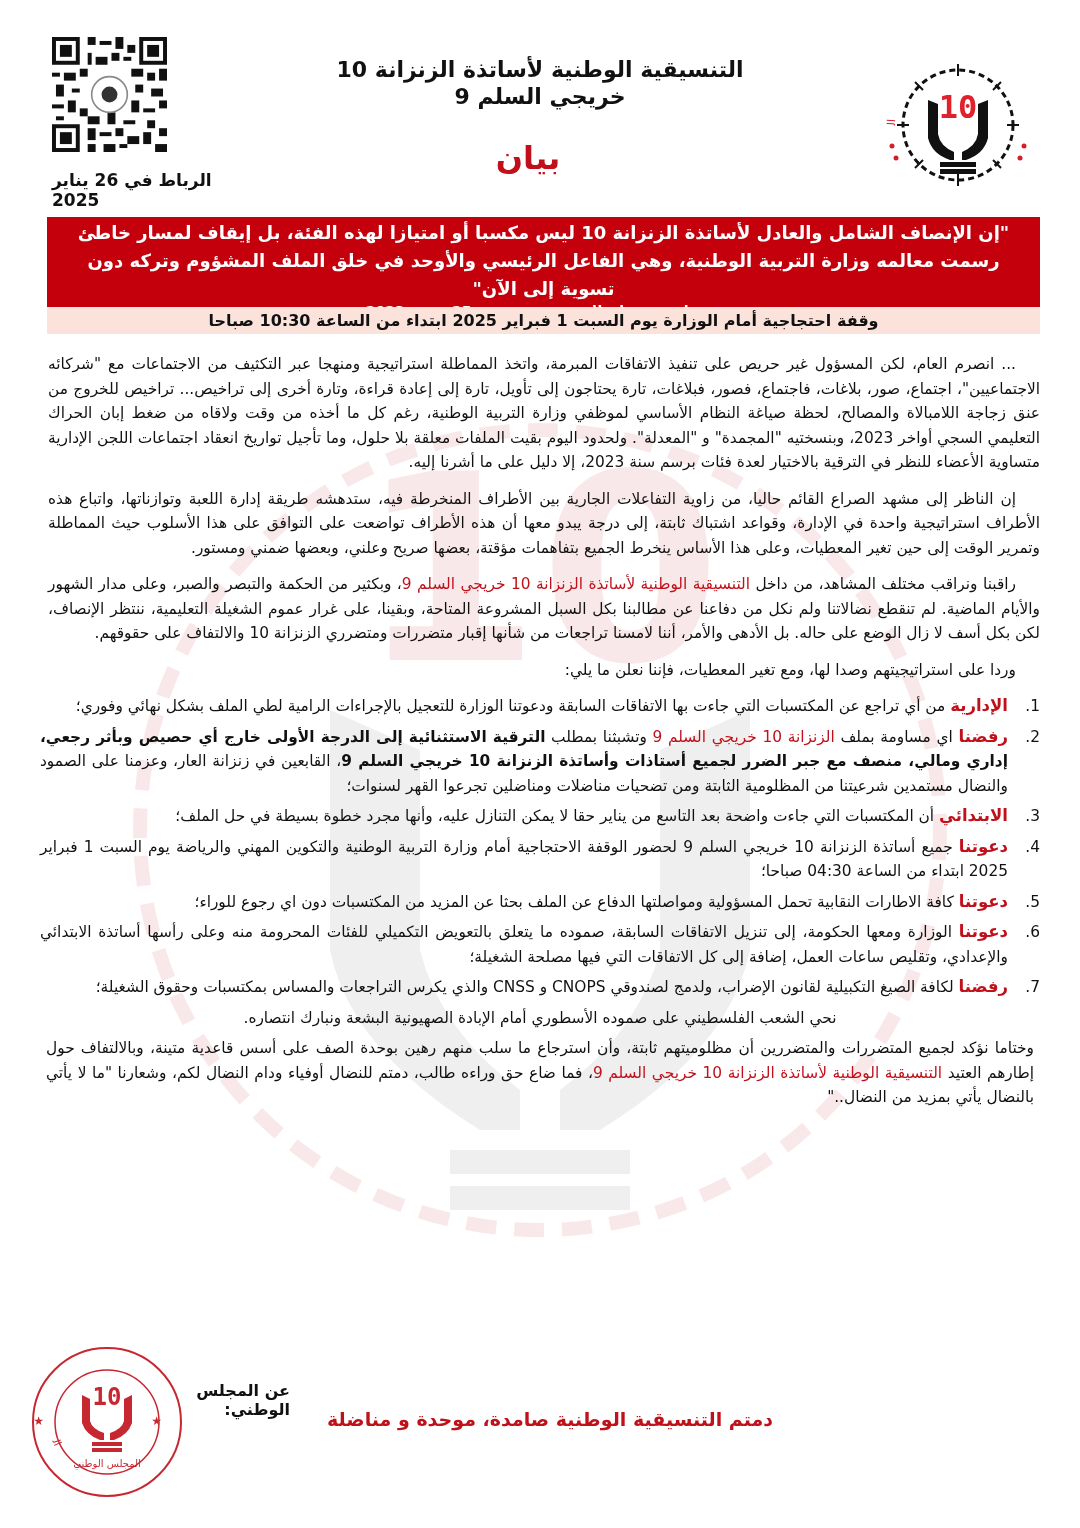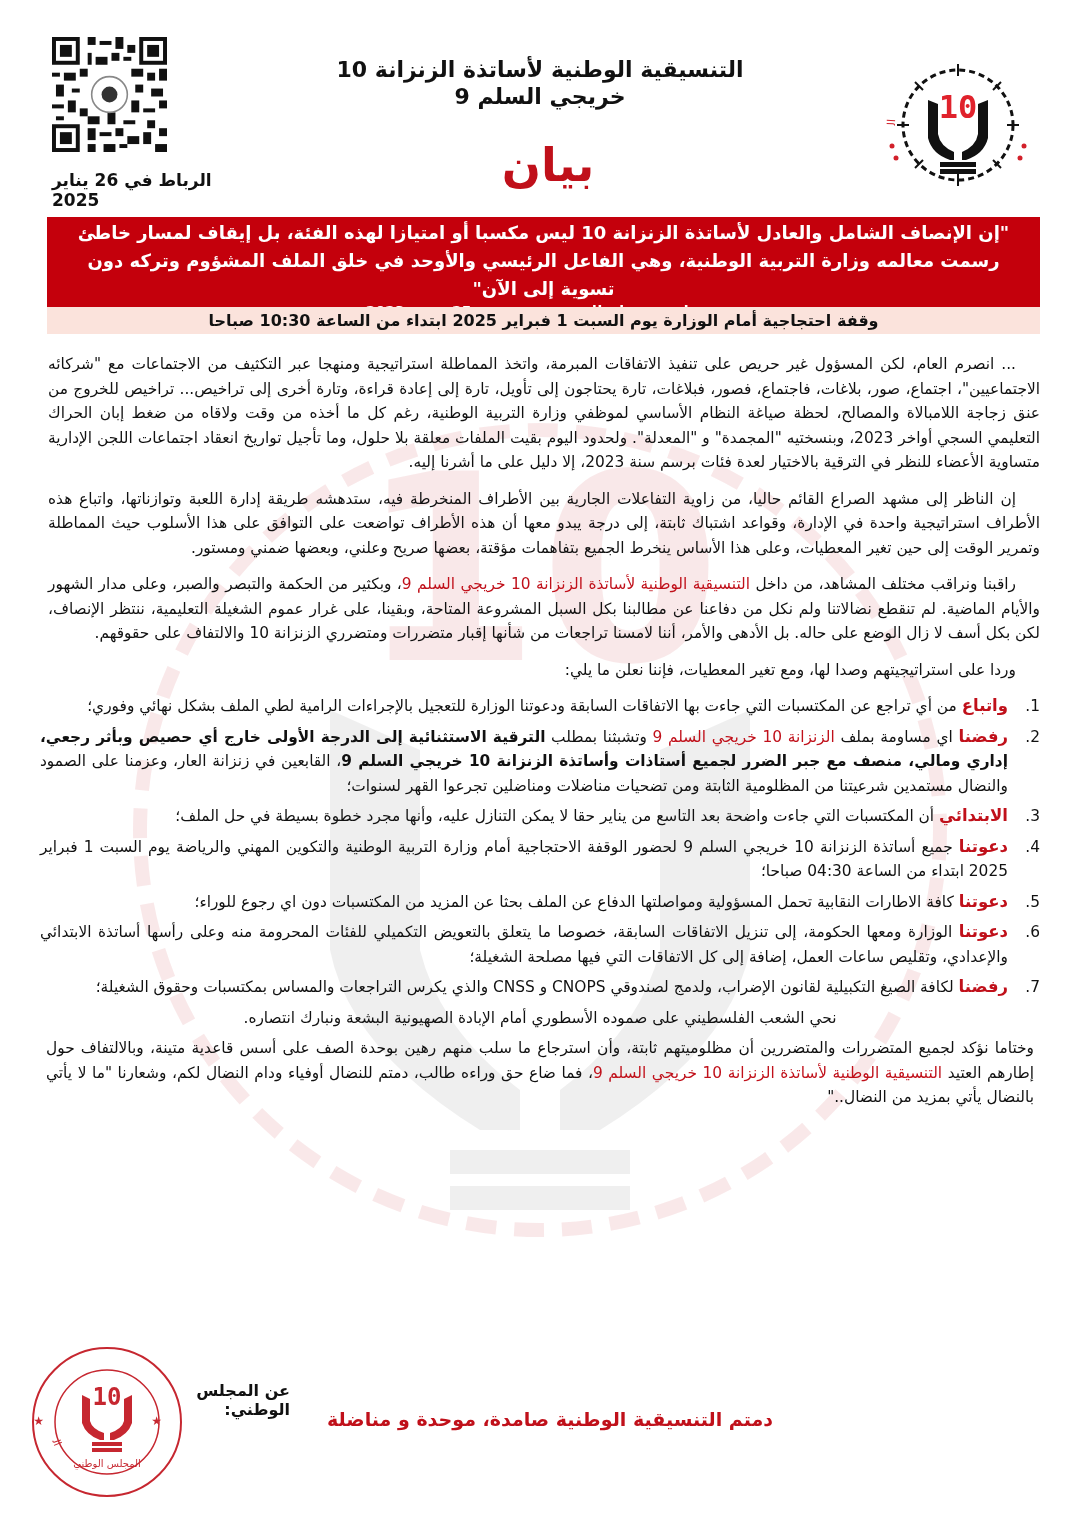--- a/index.html
+++ b/index.html
@@ -22,22 +22,22 @@
     position: absolute; left: 52px; top: 170px; width: 200px; text-align: left;
     font-weight: bold; font-size: 17px; direction: rtl;
   }
   .title-1, .title-2 {
     position: absolute; left: 250px; width: 580px; text-align: center;
     font-weight: bold; font-size: 22px;
   }
   .title-1 { top: 57px; }
   .title-2 { top: 84px; }
   .doc-type {
-    position: absolute; left: 408px; width: 280px; top: 142px; text-align: center;
-    color: #c0101a; font-weight: bold; font-size: 46px; line-height: 1;
+    position: absolute; left: 388px; width: 280px; top: 142px; text-align: center;
+    color: #c0101a; font-weight: bold; font-size: 32px; line-height: 1;
   }
   .logo {
     position: absolute; left: 870px; top: 30px; width: 175px; height: 165px;
   }
 
   
   .banner {
     position: absolute; left: 47px; top: 217px; width: 993px; height: 90px;
     background: #c4000c; color: #fff; text-align: center; font-weight: bold;
     padding-top: 2px; box-sizing: border-box;
@@ -190,26 +190,26 @@
   </div>
   <div class="strip">وقفة احتجاجية أمام الوزارة يوم السبت 1 فبراير 2025 ابتداء من الساعة 10:30 صباحا</div>
 
   <div class="body">
     <p>... انصرم العام، لكن المسؤول غير حريص على تنفيذ الاتفاقات المبرمة، واتخذ المماطلة استراتيجية ومنهجا عبر التكثيف من الاجتماعات مع "شركائه الاجتماعيين"، اجتماع، صور، بلاغات، فاجتماع، فصور، فبلاغات، تارة يحتاجون إلى تأويل، تارة إلى إعادة قراءة، وتارة أخرى إلى تراخيص... تراخيص للخروج من عنق زجاجة اللامبالاة والمصالح، لحظة صياغة النظام الأساسي لموظفي وزارة التربية الوطنية، رغم كل ما أخذه من وقت ولاقاه من ضغط إبان الحراك التعليمي السجي أواخر 2023، وبنسختيه "المجمدة" و "المعدلة". ولحدود اليوم بقيت الملفات معلقة بلا حلول، وما تأجيل تواريخ انعقاد اجتماعات اللجن الإدارية متساوية الأعضاء للنظر في الترقية بالاختيار لعدة فئات برسم سنة 2023، إلا دليل على ما أشرنا إليه.</p>
     <p>إن الناظر إلى مشهد الصراع القائم حاليا، من زاوية التفاعلات الجارية بين الأطراف المنخرطة فيه، ستدهشه طريقة إدارة اللعبة وتوازناتها، واتباع هذه الأطراف استراتيجية واحدة في الإدارة، وقواعد اشتباك ثابتة، إلى درجة يبدو معها أن هذه الأطراف تواضعت على التوافق على هذا الأسلوب حيث المماطلة وتمرير الوقت إلى حين تغير المعطيات، وعلى هذا الأساس ينخرط الجميع بتفاهمات مؤقتة، بعضها صريح وعلني، وبعضها ضمني ومستور.</p>
     <p><span>راقبنا ونراقب مختلف المشاهد، من داخل </span><span class="red">التنسيقية الوطنية لأساتذة الزنزانة 10 خريجي السلم 9</span><span>، وبكثير من الحكمة والتبصر والصبر، وعلى مدار الشهور والأيام الماضية. لم تنقطع نضالاتنا ولم نكل من دفاعنا عن مطالبنا بكل السبل المشروعة المتاحة، وبقينا، على غرار عموم الشغيلة التعليمية، ننتظر الإنصاف، لكن بكل أسف لا زال الوضع على حاله. بل الأدهى والأمر، أننا لامسنا تراجعات من شأنها إقبار متضررات ومتضرري الزنزانة 10 والالتفاف على حقوقهم.</span></p>
     <p>وردا على استراتيجيتهم وصدا لها، ومع تغير المعطيات، فإننا نعلن ما يلي:</p>
 
     <ol class="demands">
-      <li><span class="num">1.</span><span class="kw">واتباع</span><span> من أي تراجع عن المكتسبات التي جاءت بها الاتفاقات السابقة ودعوتنا الوزارة للتعجيل بالإجراءات الرامية لطي الملف بشكل نهائي وفوري؛</span></li>
+      <li><span class="num">1.</span><span class="kw">الإدارية</span><span> من أي تراجع عن المكتسبات التي جاءت بها الاتفاقات السابقة ودعوتنا الوزارة للتعجيل بالإجراءات الرامية لطي الملف بشكل نهائي وفوري؛</span></li>
       <li><span class="num">2.</span><span class="kw">رفضنا</span><span> اي مساومة بملف </span><span class="red">الزنزانة 10 خريجي السلم 9</span><span> وتشبثنا بمطلب </span><span class="b">الترقية الاستثنائية إلى الدرجة الأولى خارج أي حصيص وبأثر رجعي، إداري ومالي، منصف مع جبر الضرر لجميع أستاذات وأساتذة الزنزانة 10 خريجي السلم 9</span><span>، القابعين في زنزانة العار، وعزمنا على الصمود والنضال مستمدين شرعيتنا من المظلومية الثابتة ومن تضحيات مناضلات ومناضلين تجرعوا القهر لسنوات؛</span></li>
       <li><span class="num">3.</span><span class="kw">الابتدائي</span><span> أن المكتسبات التي جاءت واضحة بعد التاسع من يناير حقا لا يمكن التنازل عليه، وأنها مجرد خطوة بسيطة في حل الملف؛</span></li>
       <li><span class="num">4.</span><span class="kw">دعوتنا</span><span> جميع أساتذة الزنزانة 10 خريجي السلم 9 لحضور الوقفة الاحتجاجية أمام وزارة التربية الوطنية والتكوين المهني والرياضة يوم السبت 1 فبراير 2025 ابتداء من الساعة 04:30 صباحا؛</span></li>
       <li><span class="num">5.</span><span class="kw">دعوتنا</span><span> كافة الاطارات النقابية تحمل المسؤولية ومواصلتها الدفاع عن الملف بحثا عن المزيد من المكتسبات دون اي رجوع للوراء؛</span></li>
-      <li><span class="num">6.</span><span class="kw">دعوتنا</span><span> الوزارة ومعها الحكومة، إلى تنزيل الاتفاقات السابقة، خصوصا ما يتعلق بالتعويض التكميلي للفئات المحرومة منه وعلى رأسها أساتذة الابتدائي والإعدادي، وتقليص ساعات العمل، إضافة إلى كل الاتفاقات التي فيها مصلحة الشغيلة؛</span></li>
+      <li><span class="num">6.</span><span class="kw">دعوتنا</span><span> الوزارة ومعها الحكومة، إلى تنزيل الاتفاقات السابقة، صموده ما يتعلق بالتعويض التكميلي للفئات المحرومة منه وعلى رأسها أساتذة الابتدائي والإعدادي، وتقليص ساعات العمل، إضافة إلى كل الاتفاقات التي فيها مصلحة الشغيلة؛</span></li>
       <li><span class="num">7.</span><span class="kw">رفضنا</span><span> لكافة الصيغ التكبيلية لقانون الإضراب، ولدمج لصندوقي CNOPS و CNSS والذي يكرس التراجعات والمساس بمكتسبات وحقوق الشغيلة؛</span></li>
     </ol>
 
     <div class="closing">
       <p class="salute">نحي الشعب الفلسطيني على صموده الأسطوري أمام الإبادة الصهيونية البشعة ونبارك انتصاره.</p>
       <p><span>وختاما نؤكد لجميع المتضررات والمتضررين أن مظلوميتهم ثابتة، وأن استرجاع ما سلب منهم رهين بوحدة الصف على أسس قاعدية متينة، وبالالتفاف حول إطارهم العتيد </span><span class="red">التنسيقية الوطنية لأساتذة الزنزانة 10 خريجي السلم 9</span><span>، فما ضاع حق وراءه طالب، دمتم للنضال أوفياء ودام النضال لكم، وشعارنا "ما لا يأتي بالنضال يأتي بمزيد من النضال.."</span></p>
     </div>
   </div>
 
   <svg class="stamp" viewBox="0 0 155 155">

